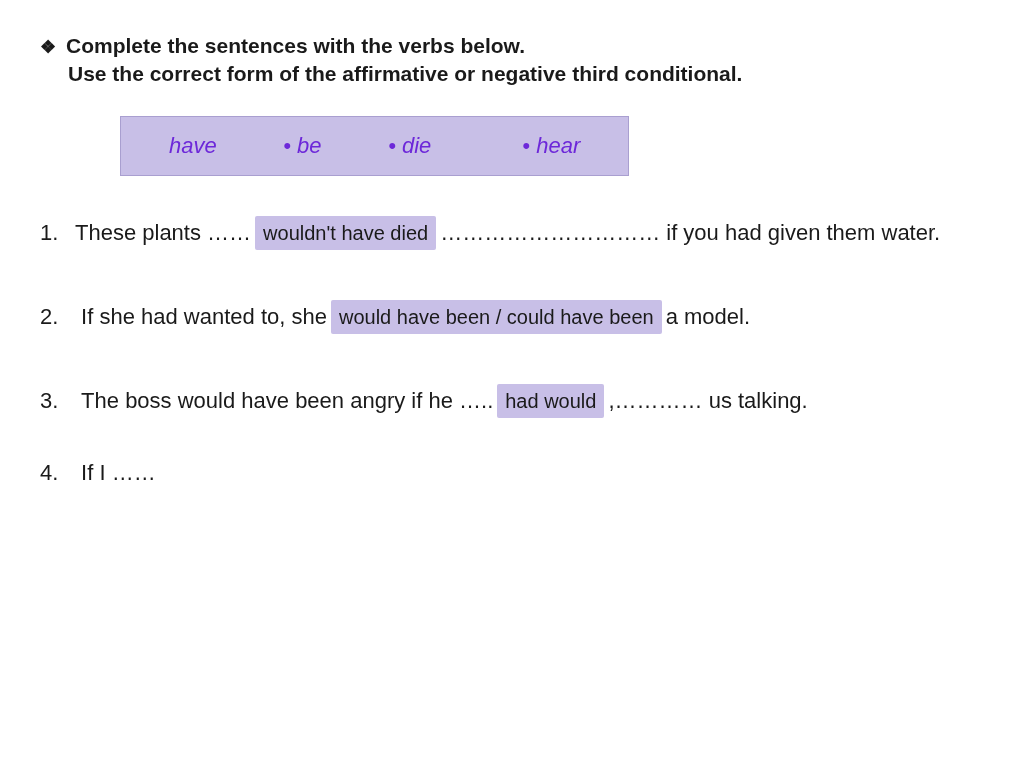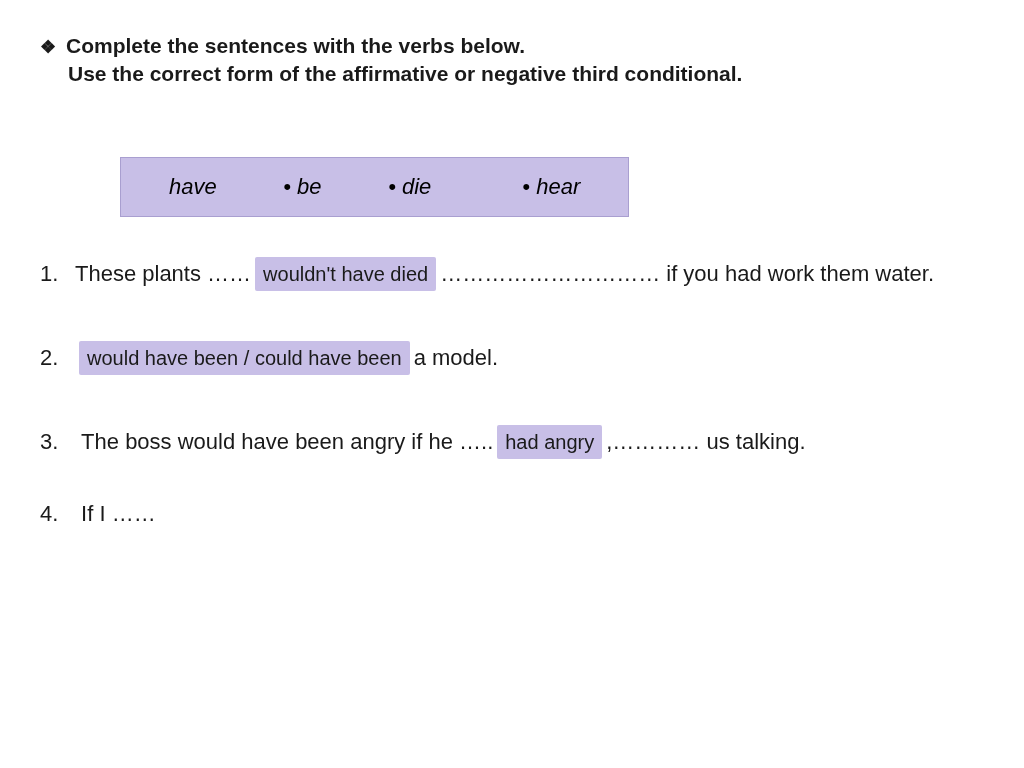--- a/index.html
+++ b/index.html
@@ -45,22 +45,21 @@
       margin: 28px 0 28px 80px;
     }
 
     .verb-box {
       display: inline-block;
       background: #c8bfe7;
       border: 1px solid #a99fd0;
       padding: 16px 30px;
       font-style: italic;
       font-size: 22px;
-      color: #000000;
-      margin-top: 41px;
+      color: #6d28d9;
     }
 
     .verb-box span {
       margin: 0 18px;
     }
 
     .sentences-section {
       margin-top: 10px;
     }
 
@@ -107,33 +106,34 @@
     &nbsp;&nbsp;&nbsp;&nbsp;&nbsp;&nbsp;&nbsp;&nbsp;<span>• <em>hear</em></span>
   </div>
 </div>
 
 <div class="sentences-section">
 
   <div class="sentence-item">
     <span class="sentence-number">1.</span>
     <span>These plants ……</span>
     <span class="answer-highlight">wouldn't have died</span>
-    <span>………………………… if you had work them water.</span>
+    <span>………………………… if you had given them water.</span>
   </div>
 
   <div class="sentence-item">
     <span class="sentence-number">2.</span>
+    <span>&nbsp;If she had wanted to, she</span>
     <span class="answer-highlight">would have been / could have been</span>
     <span>a model.</span>
   </div>
 
   <div class="sentence-item">
     <span class="sentence-number">3.</span>
     <span>&nbsp;The boss would have been angry if he …..</span>
-    <span class="answer-highlight">had angry</span>
+    <span class="answer-highlight">had would</span>
     <span>,………… us talking.</span>
   </div>
 
   <div class="sentence-item">
     <span class="sentence-number">4.</span>
     <span>&nbsp;If I ……</span>
   </div>
 
 </div>
 

